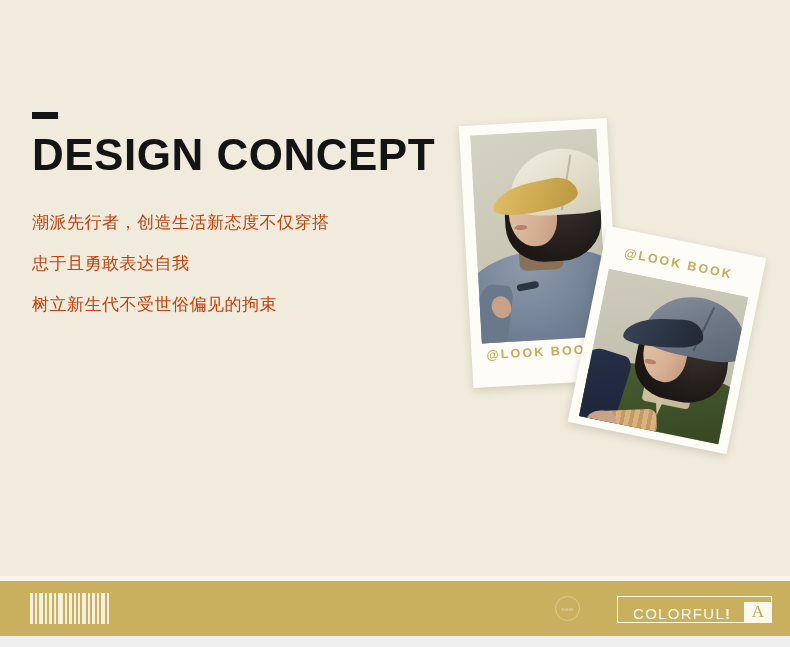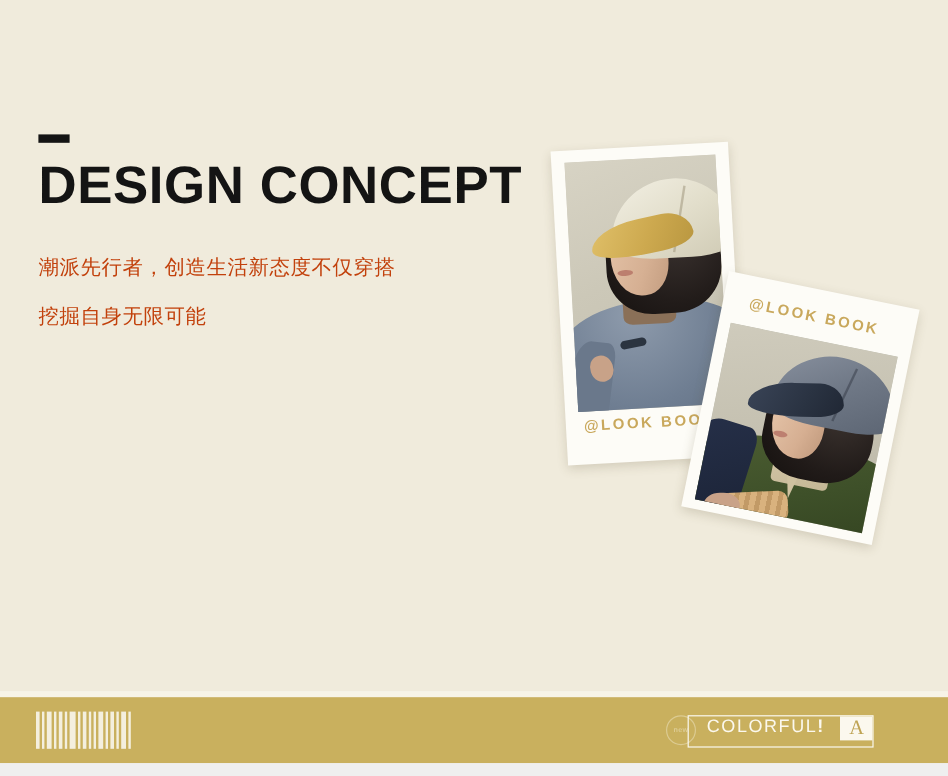--- a/index.html
+++ b/index.html
@@ -296,24 +296,24 @@
     display:flex; align-items:center; justify-content:center;
     font-size:6px;
     font-weight:700;
     letter-spacing:0.3px;
     color:#DCCB92;
     text-transform:lowercase;
   }
 
   .colorful-box {
     position:absolute;
-    left:573px; top:596px;
+    left:617px; top:596px;
     height:27px;
     border:1.4px solid #FBF8EE;
-    display:flex; align-items:flex-start;
+    display:flex; align-items:flex-end;
   }
   .colorful-text {
     display:flex; align-items:center; justify-content:center;
     padding:0 13px 0 15px;
     font-size:15px;
     letter-spacing:1.3px;
     color:#FBF8EE;
     white-space:nowrap;
   }
   .colorful-text .bang { font-weight:700; }
@@ -334,21 +334,22 @@
   <div class="cream-panel"></div>
   <div class="pale-strip"></div>
   <div class="gold-bar"></div>
   <div class="bottom-gutter"></div>
 
   <div class="text-block">
     <div class="eyebrow-dash"></div>
     <div class="headline">DESIGN CONCEPT</div>
     <div class="body-lines">
       <div class="body-line">潮派先行者，创造生活新态度不仅穿搭</div>
-      <div class="body-line">挖掘自身无限可能</div>
+      <div class="body-line">忠于且勇敢表达自我</div>
+      <div class="body-line">树立新生代不受世俗偏见的拘束</div>
     </div>
   </div>
 
   <div class="polaroid" id="polaroid-1">
     <div class="photo">
       <div class="ph p1-bg"></div>
       <div class="ph p1-jacket"></div>
       <div class="ph p1-arm"></div>
       <div class="ph p1-hand"></div>
       <div class="ph p1-jacket-spec"></div>

